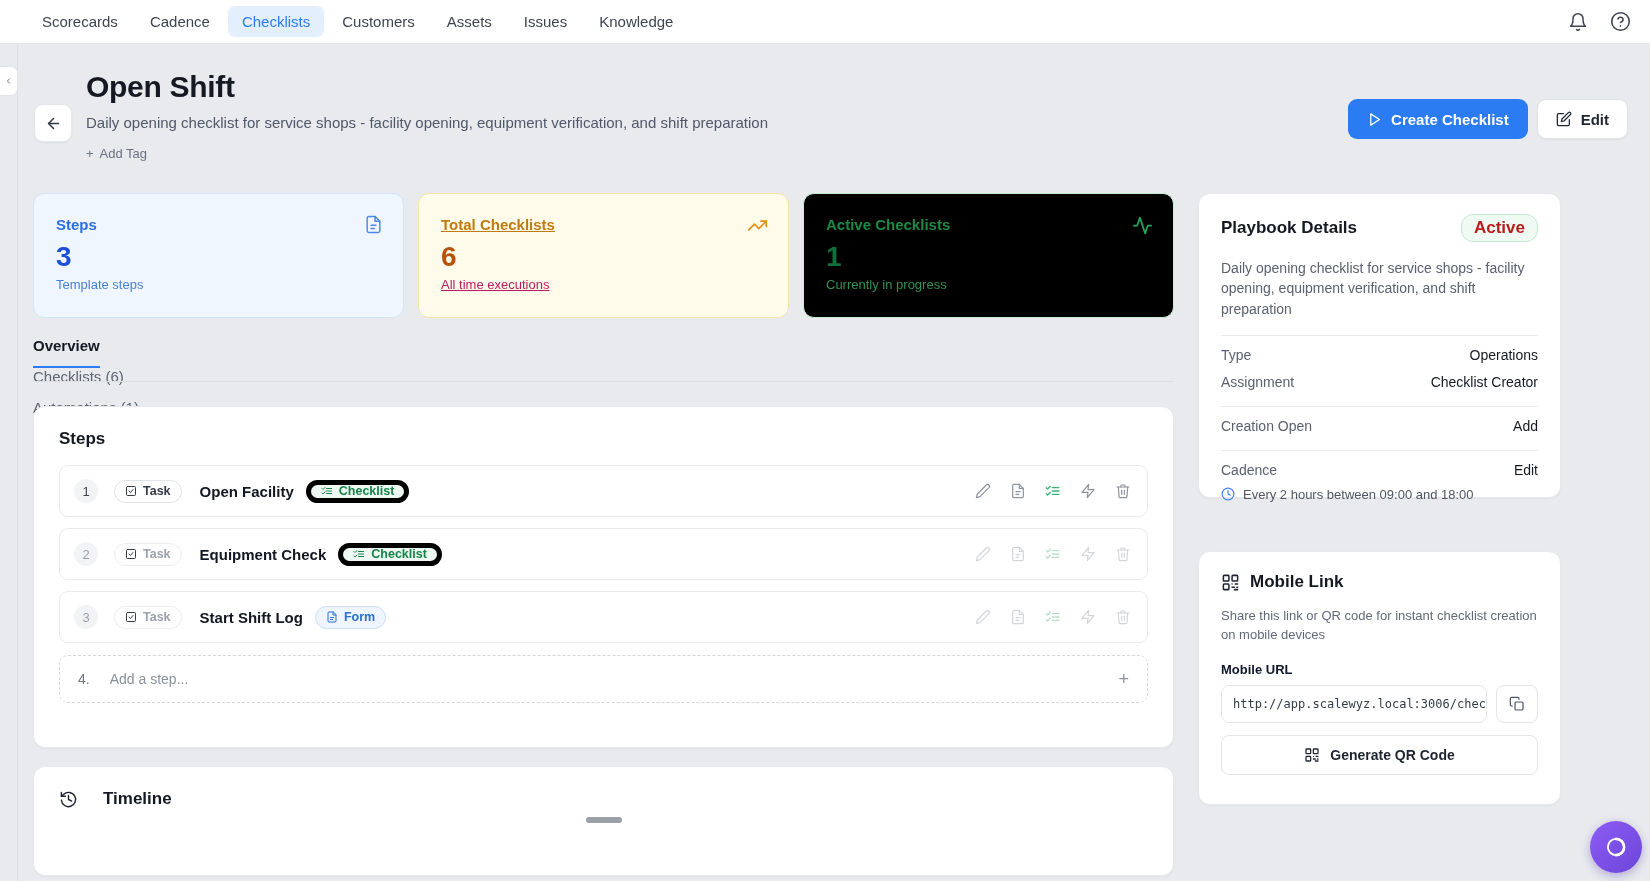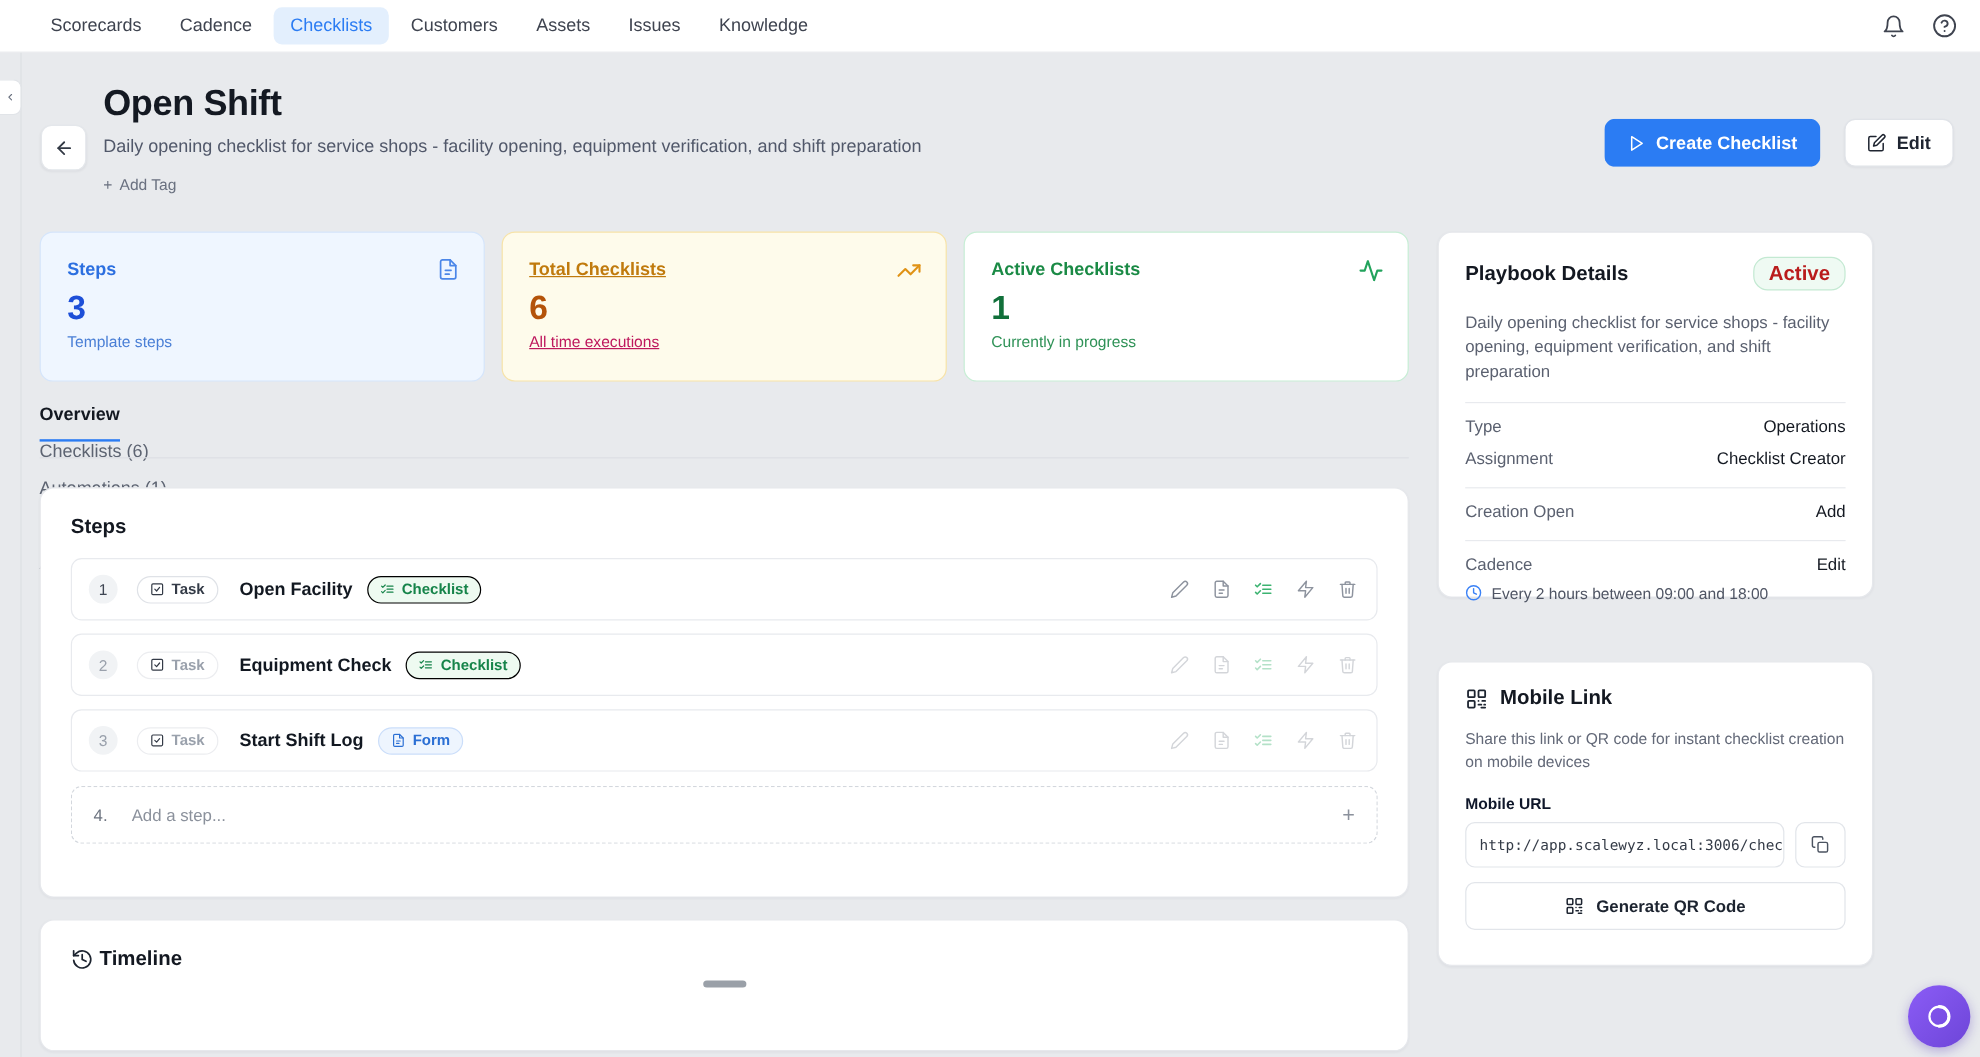--- a/index.html
+++ b/index.html
@@ -41,37 +41,37 @@
     position: absolute; left: 16px; top: 60px; width: 38px; height: 38px;
     background: #fff; border: 1px solid #e4e7eb; border-radius: 9px;
     display: flex; align-items: center; justify-content: center;
     font-size: 16px; color: #333a45; cursor: pointer;
     box-shadow: 0 1px 2px rgba(16,24,40,.05);
   }
   .title { position: absolute; left: 68px; top: 26px; font-size: 30px; font-weight: bold; color: #141922; letter-spacing: -0.3px; }
   .subtitle { position: absolute; left: 68px; top: 70px; font-size: 15px; color: #51586a; }
   .add-tag { position: absolute; left: 68px; top: 102px; font-size: 13px; color: #6a7180; cursor: pointer; display: flex; align-items: center; gap: 6px; }
 
-  .head-actions { position: absolute; right: 22px; top: 55px; display: flex; gap: 20px; align-items: center; }
+  .head-actions { position: absolute; right: 22px; top: 55px; display: flex; gap: 9px; align-items: center; }
   .btn {
     display: flex; align-items: center; gap: 9px; height: 40px; padding: 0 18px;
     border-radius: 9px; font-size: 15px; font-weight: bold; cursor: pointer;
     border: 1px solid transparent; white-space: nowrap;
   }
   .btn-primary { background: #2b7cf3; color: #fff; }
   .btn-secondary { background: #fff; color: #1f2531; border-color: #e0e3e8; box-shadow: 0 1px 2px rgba(16,24,40,.05); }
 
   
   .stats { position: absolute; left: 33px; top: 193px; display: flex; gap: 14px; }
   .stat {
     width: 371px; height: 125px; border-radius: 11px; padding: 22px 22px 0 22px; position: relative;
   }
   .stat.blue   { background: #eff6ff; border: 1px solid #d5e5fb; }
   .stat.amber  { background: #fefbeb; border: 1px solid #f7e3a8; }
-  .stat.green  { background: #ffffff; border: 1px solid #c7eed5; }
+  .stat.green  { background: #000000; border: 1px solid #c7eed5; }
   .stat-label { font-size: 15px; font-weight: bold; }
   .stat.blue .stat-label  { color: #2c6fe0; }
   .stat.amber .stat-label { color: #c07a0d; text-decoration: underline; }
   .stat.green .stat-label { color: #1a8a45; }
   .stat-value { font-size: 28px; font-weight: bold; margin-top: 8px; }
   .stat.blue .stat-value  { color: #1d4fd8; }
   .stat.amber .stat-value { color: #b45309; }
   .stat.green .stat-value { color: #11703a; }
   .stat-sub { font-size: 13px; margin-top: 4px; }
   .stat.blue .stat-sub  { color: #4a7fd6; }
@@ -105,40 +105,40 @@
   }
   .step-num {
     width: 24px; height: 24px; border-radius: 50%; background: #f1f3f5; color: #3e4552;
     font-size: 13px; display: flex; align-items: center; justify-content: center; flex: 0 0 auto;
   }
   .chip {
     display: inline-flex; align-items: center; gap: 6px; height: 23px; padding: 0 10px;
     border-radius: 12px; font-size: 12.5px; font-weight: bold; white-space: nowrap;
   }
   .chip-task { background: #fff; border: 1px solid #dfe2e7; color: #343b47; margin-left: 16px; }
-  .chip-checklist { background: #eefaf1; border: 1px solid #000000; color: #16844a; margin-left: 12px; }
+  .chip-checklist { background: #eefaf1; border: 5px solid #000000; color: #16844a; margin-left: 12px; }
   .chip-form { background: #eef5fe; border: 1px solid #cbdefa; color: #2b6fd4; margin-left: 12px; }
   .step-name { font-size: 15px; font-weight: bold; color: #121821; margin-left: 18px; white-space: nowrap; }
   .step-actions { margin-left: auto; display: flex; align-items: center; gap: 19px; }
   .step-actions .act { cursor: pointer; display: flex; }
   .step-row.muted .chip-task { color: #9aa1ac; border-color: #ecedf0; }
   .step-row.muted .step-num { color: #9aa1ac; }
   .step-row.muted .step-actions { opacity: .38; }
 
   .add-step {
     margin: 12px 25px 0 25px; height: 48px; border: 1px dashed #d3d7dd; border-radius: 9px;
     display: flex; align-items: center; padding: 0 18px; cursor: pointer;
   }
   .add-step-num { font-size: 14px; color: #6d7480; }
   .add-step-text { font-size: 14px; color: #8b919c; margin-left: 20px; }
   .add-step-plus { margin-left: auto; font-size: 18px; color: #8b919c; }
 
   
   .timeline-panel { left: 33px; top: 766px; width: 1141px; height: 110px; overflow: hidden; }
-  .timeline-head { display: flex; align-items: center; gap: 5px; padding: 22px 25px 0 25px; }
+  .timeline-head { display: flex; align-items: center; gap: 25px; padding: 22px 25px 0 25px; }
   .timeline-title { font-size: 17px; font-weight: bold; color: #131821; }
   .drag-pill {
     position: absolute; left: 50%; transform: translateX(-50%); top: 50px;
     width: 36px; height: 6px; border-radius: 3px; background: #9aa0a8; cursor: grab;
   }
 
   
   .side-panel { left: 1198px; width: 363px; }
   .playbook { top: 193px; height: 305px; padding: 20px 22px; }
   .pb-head { display: flex; align-items: center; }

